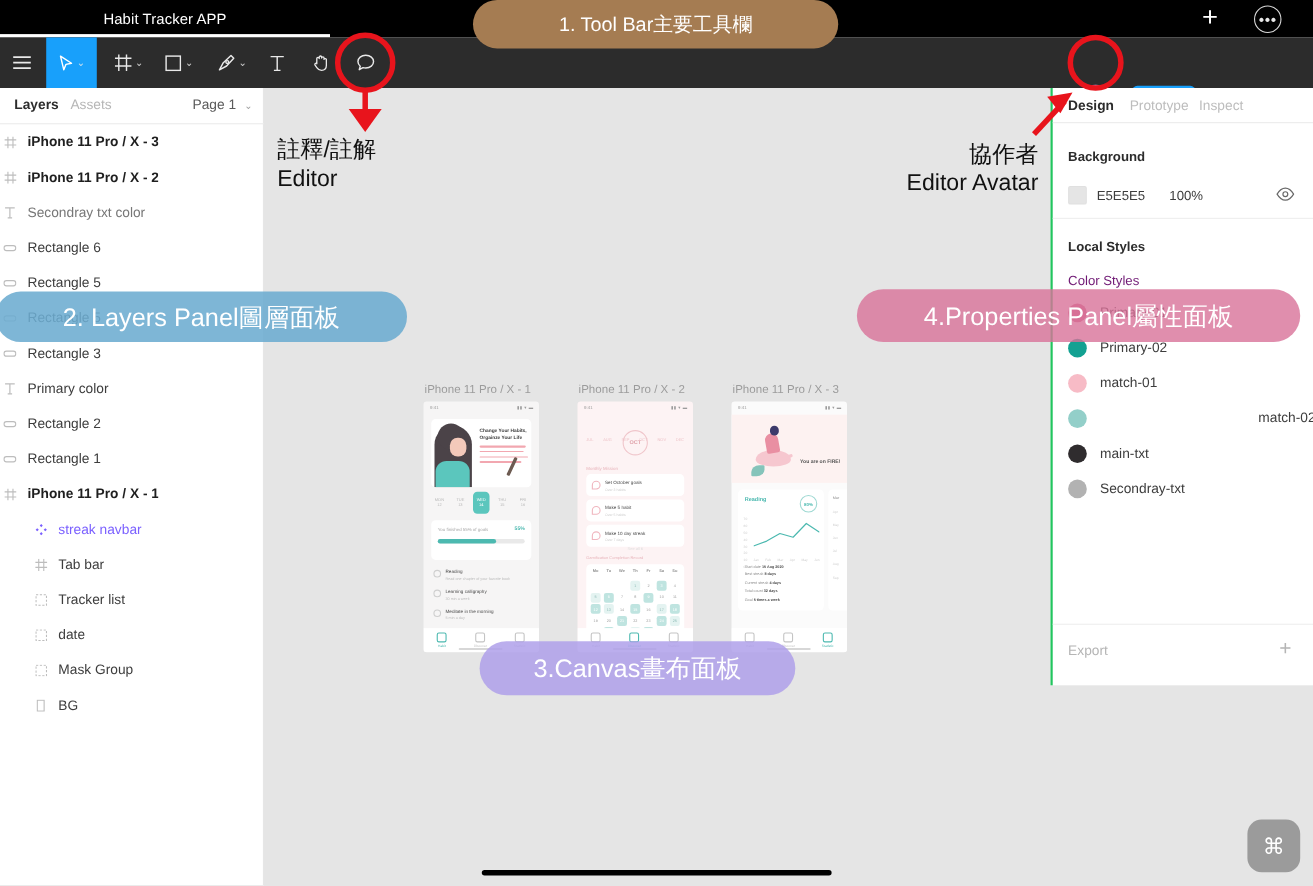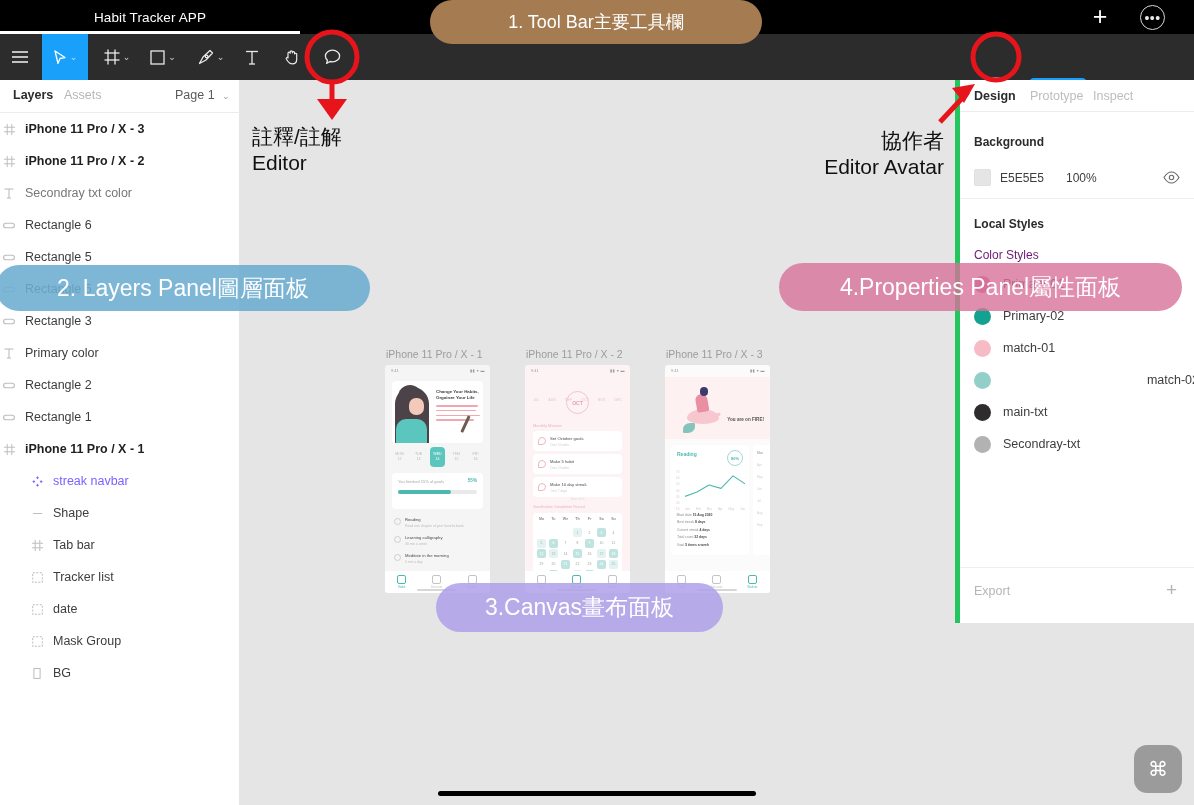--- a/index.html
+++ b/index.html
@@ -232,21 +232,21 @@
                      font-size:3px; color:#cfcfcf;}
   .chart-card .stats { position:absolute; left:6px; bottom:6px; width:66px; font-size:3.4px; color:#8d8d8d; line-height:7.4px;}
   .chart-card .stats b { color:#4a4a4a; }
   .side-card { position:absolute; left:88px; top:80px; width:26px; height:110px; background:#fff; border-radius:4px;}
   .side-card .sc-t { position:absolute; left:4px; top:6px; font-size:3.4px; color:#8d8d8d;}
   .side-card .sc-l { position:absolute; left:4px; width:18px; font-size:3px; color:#cfcfcf;}
 
   
   .props {
     position:absolute; left:955px; top:80px; width:239px; height:543px;
-    background:#fff; border-left:5px solid #22c55e;
+    background:#fff; border-left:2px solid #22c55e;
   }
   .pr-tabs { position:absolute; left:0; top:0; width:239px; height:32px; border-bottom:1px solid #ececec;}
   .pr-tab { position:absolute; top:9px; font-size:12.5px; }
   .pr-tab.active { left:14px; color:#2c2c2c; font-weight:700; }
   .pr-tab.t2 { left:70px; color:#bdbdbd; }
   .pr-tab.t3 { left:133px; color:#bdbdbd; }
   .sec-title { position:absolute; left:14px; font-size:12px; font-weight:700; color:#2c2c2c; }
   .sec-sub   { position:absolute; left:14px; font-size:12px; color:#701a75; }
   .bg-row { position:absolute; left:0; top:162px; width:239px; height:26px; }
   .swatch-sq { position:absolute; left:14px; top:4px; width:17px; height:17px; background:#e5e5e5; border:1px solid #e0e0e0; border-radius:2px;}
@@ -501,28 +501,20 @@
           </span>
           <span class="lname">iPhone 11 Pro / X - 1</span>
         </div>
         <div class="layer-row comp ind1">
           <span class="licon">
             <svg width="11" height="11" viewBox="0 0 12 12" fill="currentColor">
               <path d="M6 0.4 L7.5 2 L6 3.6 L4.5 2 Z M10 4.5 L11.6 6 L10 7.5 L8.4 6 Z M2 4.5 L3.6 6 L2 7.5 L0.4 6 Z M6 8.4 L7.5 10 L6 11.6 L4.5 10 Z"></path>
             </svg>
           </span>
           <span class="lname">streak navbar</span>
-        </div>
-        <div class="layer-row  ind1">
-          <span class="licon">
-            <svg width="11" height="11" viewBox="0 0 12 12" stroke="currentColor" fill="none" stroke-width="1.1">
-              <line x1="1" y1="6" x2="11" y2="6"></line>
-            </svg>
-          </span>
-          <span class="lname">Shape</span>
         </div>
         <div class="layer-row  ind1">
           <span class="licon">
             <svg width="11" height="11" viewBox="0 0 12 12" stroke="currentColor" fill="none" stroke-width="1.1">
               <line x1="3.5" y1="0" x2="3.5" y2="12"></line>
               <line x1="8.5" y1="0" x2="8.5" y2="12"></line>
               <line x1="0" y1="3.5" x2="12" y2="3.5"></line>
               <line x1="0" y1="8.5" x2="12" y2="8.5"></line>
             </svg>
           </span>

